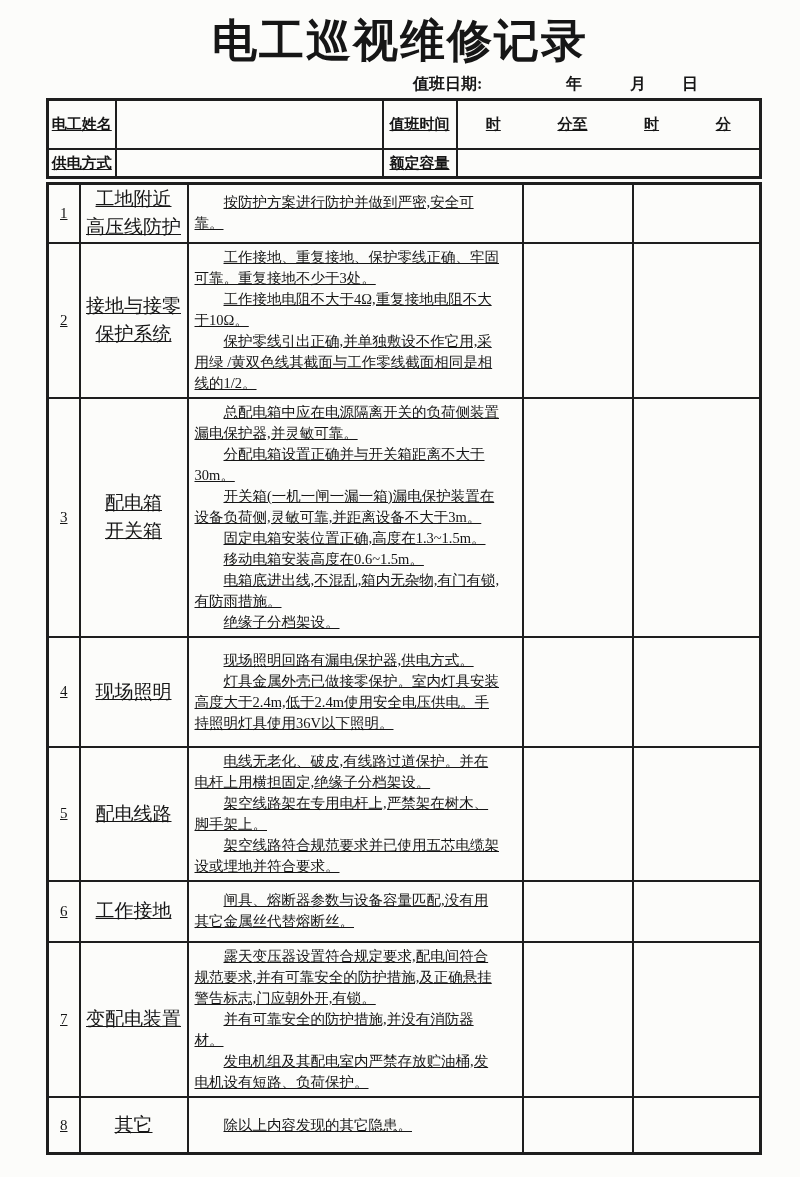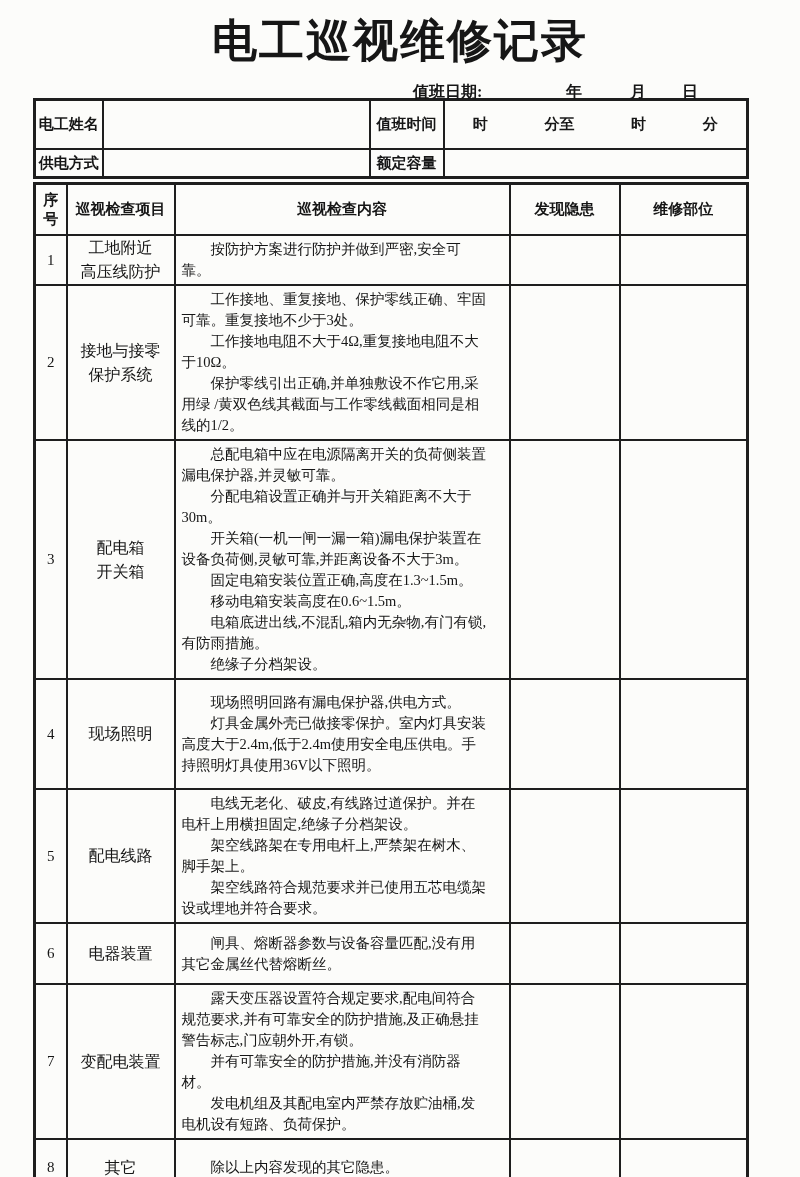--- a/index.html
+++ b/index.html
@@ -19,31 +19,32 @@
     letter-spacing:2px;
     line-height:1.15;
   }
   .date-line{
     position:relative;
     height:26px;
     margin-top:4px;
     font-size:16px;
     font-weight:bold;
   }
-  .date-line span{position:absolute;top:10px;}
+  .date-line span{position:absolute;top:2px;}
   .dl-label{left:413px;}
   .dl-year{left:566px;}
   .dl-month{left:630px;}
   .dl-day{left:682px;}
 
   table{
     border-collapse:collapse;
     table-layout:fixed;
-    margin-left:33px;
+    margin-left:46px;
     width:713px;
+    text-decoration:underline;
   }
   td,th{
     border:2px solid #1e1e1e;
     padding:0;
     overflow:hidden;
   }
   table{border:3px solid #1e1e1e;}
 
   
   .info-table .label{
@@ -74,21 +75,21 @@
   .r1{height:50px;} .r2{height:145px;} .r3{height:215px;} .r4{height:110px;}
   .r5{height:134px;} .r6{height:61px;} .r7{height:137px;} .r8{height:57px;}
   td.no{
     text-align:center;
     vertical-align:middle;
     font-size:15px;
   }
   td.item{
     text-align:center;
     vertical-align:middle;
-    font-size:16px;
+    font-size:19px;
     line-height:1.5;
     white-space:pre-line;
   }
   td.content{
     vertical-align:middle;
     padding:3px 20px 3px 6px;
     font-size:14.5px;
     line-height:21px;
   }
   .para{text-indent:2em;}
@@ -138,27 +139,20 @@
 
 <table class="main-table">
   <colgroup>
     <col style="width:32px">
       <col style="width:108px">
       <col style="width:335px">
       <col style="width:110px">
       <col style="width:128px">
   </colgroup>
   <tbody>
-      <tr class="hdr">
-    <th>序号</th>
-    <th>巡视检查项目</th>
-    <th>巡视检查内容</th>
-    <th>发现隐患</th>
-    <th>维修部位</th>
-  </tr>
 
   <tr class="r1">
     <td class="no">1</td>
     <td class="item">工地附近
 高压线防护</td>
     <td class="content">
       <div class="para">按防护方案进行防护并做到严密,安全可靠。</div>
     </td>
     <td class="blank"></td>
     <td class="blank"></td>
@@ -212,21 +206,21 @@
       <div class="para">电线无老化、破皮,有线路过道保护。并在电杆上用横担固定,绝缘子分档架设。</div>
       <div class="para">架空线路架在专用电杆上,严禁架在树木、脚手架上。</div>
       <div class="para">架空线路符合规范要求并已使用五芯电缆架设或埋地并符合要求。</div>
     </td>
     <td class="blank"></td>
     <td class="blank"></td>
   </tr>
 
   <tr class="r6">
     <td class="no">6</td>
-    <td class="item">电器装置</td>
+    <td class="item">工作接地</td>
     <td class="content">
       <div class="para">闸具、熔断器参数与设备容量匹配,没有用其它金属丝代替熔断丝。</div>
     </td>
     <td class="blank"></td>
     <td class="blank"></td>
   </tr>
 
   <tr class="r7">
     <td class="no">7</td>
     <td class="item">变配电装置</td>

